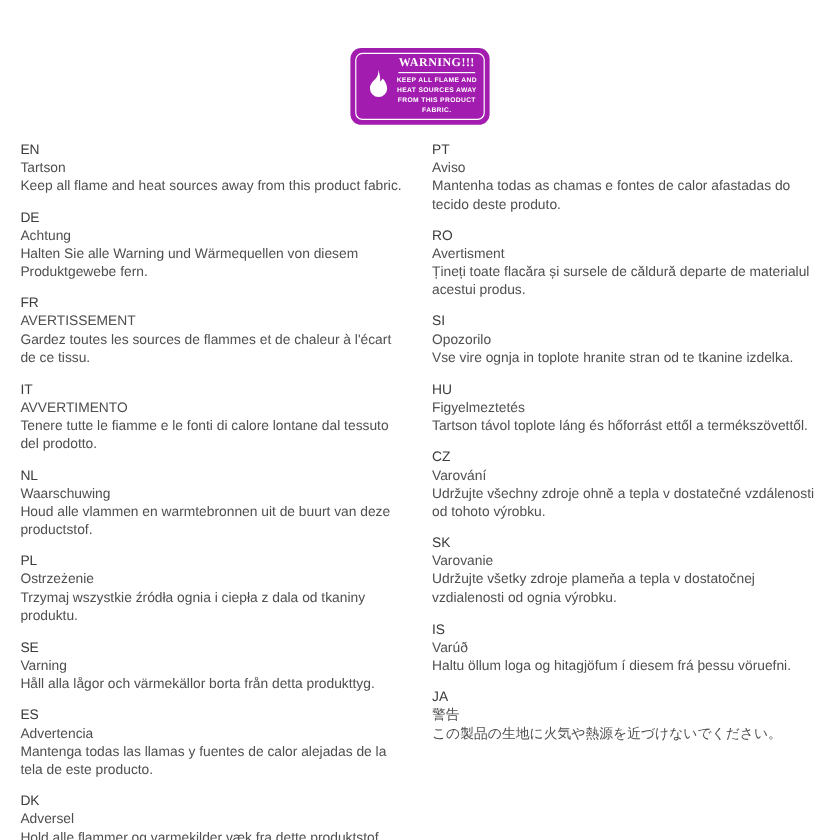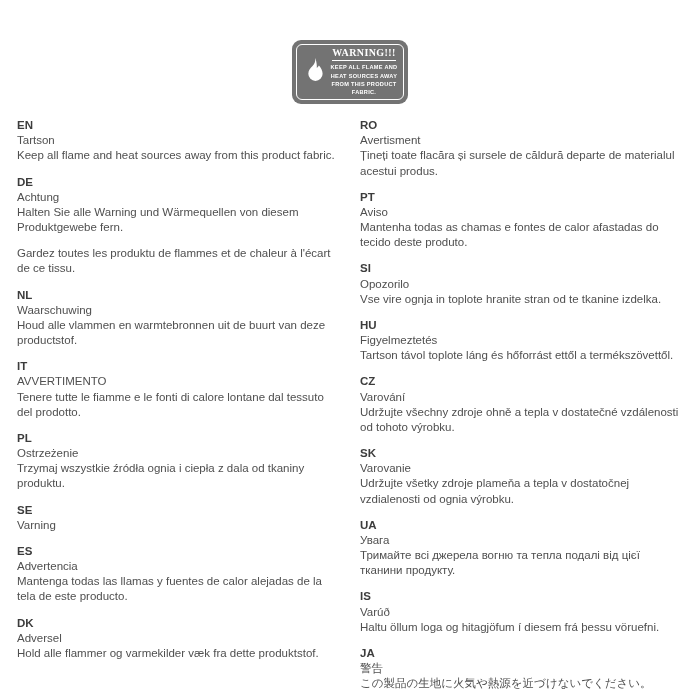--- a/index.html
+++ b/index.html
@@ -6,21 +6,21 @@
   body{
     width:700px;height:700px;overflow:hidden;
     font-family:"Liberation Sans", sans-serif;
     color:#4f4f4f;
   }
   .page{width:700px;height:700px;position:relative;}
 
   
   .label-wrap{display:flex;justify-content:center;padding-top:40px;}
   .warning-label{
-    background:#737373;border-radius:9px;padding:4px;
+    background:#a21caf;border-radius:9px;padding:4px;
     width:108px;height:56px;box-sizing:content-box;
     display:block;
   }
   .label-inner{
     border:1px solid #ffffff;border-radius:6px;
     width:100%;height:100%;box-sizing:border-box;
     display:flex;align-items:center;gap:4px;padding:3px 5px;
   }
   .flame{width:24px;height:34px;flex:0 0 auto;display:flex;align-items:center;justify-content:center;}
   .label-texts{flex:1;display:flex;flex-direction:column;align-items:center;color:#ffffff;}
@@ -35,21 +35,21 @@
     text-align:center;white-space:pre-line;font-weight:bold;
   }
 
   
   .columns{
     display:flex;gap:20px;
     padding:14px 17px 0 17px;
   }
   .col{flex:1;min-width:0;}
   .entry{margin-bottom:11px;font-size:11.5px;line-height:1.32;}
-  .code{font-weight:bold;color:#3c3c3c;font-size:11.5px;}
+  .code{font-weight:normal;color:#3c3c3c;font-size:11.5px;}
   .ltitle{color:#4f4f4f;}
   .ltext{color:#4f4f4f;}
 </style>
 </head>
 <body>
 
 <div class="page">
 
   <div class="label-wrap">
     <div class="warning-label">
@@ -77,62 +77,65 @@
           <div class="code">EN</div>
           <div class="ltitle">Tartson</div>
           <div class="ltext">Keep all flame and heat sources away from this product fabric.</div>
         </div>
         <div class="entry">
           <div class="code">DE</div>
           <div class="ltitle">Achtung</div>
           <div class="ltext">Halten Sie alle Warning und Wärmequellen von diesem Produktgewebe fern.</div>
         </div>
         <div class="entry">
-          <div class="ltext">Gardez toutes les produktu de flammes et de chaleur à l'écart de ce tissu.</div>
+          <div class="code">FR</div>
+          <div class="ltitle">AVERTISSEMENT</div>
+          <div class="ltext">Gardez toutes les sources de flammes et de chaleur à l'écart de ce tissu.</div>
+        </div>
+        <div class="entry">
+          <div class="code">IT</div>
+          <div class="ltitle">AVVERTIMENTO</div>
+          <div class="ltext">Tenere tutte le fiamme e le fonti di calore lontane dal tessuto del prodotto.</div>
         </div>
         <div class="entry">
           <div class="code">NL</div>
           <div class="ltitle">Waarschuwing</div>
           <div class="ltext">Houd alle vlammen en warmtebronnen uit de buurt van deze productstof.</div>
-        </div>
-        <div class="entry">
-          <div class="code">IT</div>
-          <div class="ltitle">AVVERTIMENTO</div>
-          <div class="ltext">Tenere tutte le fiamme e le fonti di calore lontane dal tessuto del prodotto.</div>
         </div>
         <div class="entry">
           <div class="code">PL</div>
           <div class="ltitle">Ostrzeżenie</div>
           <div class="ltext">Trzymaj wszystkie źródła ognia i ciepła z dala od tkaniny produktu.</div>
         </div>
         <div class="entry">
           <div class="code">SE</div>
           <div class="ltitle">Varning</div>
+          <div class="ltext">Håll alla lågor och värmekällor borta från detta produkttyg.</div>
         </div>
         <div class="entry">
           <div class="code">ES</div>
           <div class="ltitle">Advertencia</div>
           <div class="ltext">Mantenga todas las llamas y fuentes de calor alejadas de la tela de este producto.</div>
         </div>
         <div class="entry">
           <div class="code">DK</div>
           <div class="ltitle">Adversel</div>
           <div class="ltext">Hold alle flammer og varmekilder væk fra dette produktstof.</div>
         </div>
       </div>
     <div class="col" id="col-right">
         <div class="entry">
+          <div class="code">PT</div>
+          <div class="ltitle">Aviso</div>
+          <div class="ltext">Mantenha todas as chamas e fontes de calor afastadas do tecido deste produto.</div>
+        </div>
+        <div class="entry">
           <div class="code">RO</div>
           <div class="ltitle">Avertisment</div>
           <div class="ltext">Țineți toate flacăra și sursele de căldură departe de materialul acestui produs.</div>
-        </div>
-        <div class="entry">
-          <div class="code">PT</div>
-          <div class="ltitle">Aviso</div>
-          <div class="ltext">Mantenha todas as chamas e fontes de calor afastadas do tecido deste produto.</div>
         </div>
         <div class="entry">
           <div class="code">SI</div>
           <div class="ltitle">Opozorilo</div>
           <div class="ltext">Vse vire ognja in toplote hranite stran od te tkanine izdelka.</div>
         </div>
         <div class="entry">
           <div class="code">HU</div>
           <div class="ltitle">Figyelmeztetés</div>
           <div class="ltext">Tartson távol toplote láng és hőforrást ettől a termékszövettől.</div>
@@ -141,25 +144,20 @@
           <div class="code">CZ</div>
           <div class="ltitle">Varování</div>
           <div class="ltext">Udržujte všechny zdroje ohně a tepla v dostatečné vzdálenosti od tohoto výrobku.</div>
         </div>
         <div class="entry">
           <div class="code">SK</div>
           <div class="ltitle">Varovanie</div>
           <div class="ltext">Udržujte všetky zdroje plameňa a tepla v dostatočnej vzdialenosti od ognia výrobku.</div>
         </div>
         <div class="entry">
-          <div class="code">UA</div>
-          <div class="ltitle">Увага</div>
-          <div class="ltext">Тримайте всі джерела вогню та тепла подалі від цієї тканини продукту.</div>
-        </div>
-        <div class="entry">
           <div class="code">IS</div>
           <div class="ltitle">Varúð</div>
           <div class="ltext">Haltu öllum loga og hitagjöfum í diesem frá þessu vöruefni.</div>
         </div>
         <div class="entry">
           <div class="code">JA</div>
           <div class="ltitle">警告</div>
           <div class="ltext">この製品の生地に火気や熱源を近づけないでください。</div>
         </div>
       </div>

